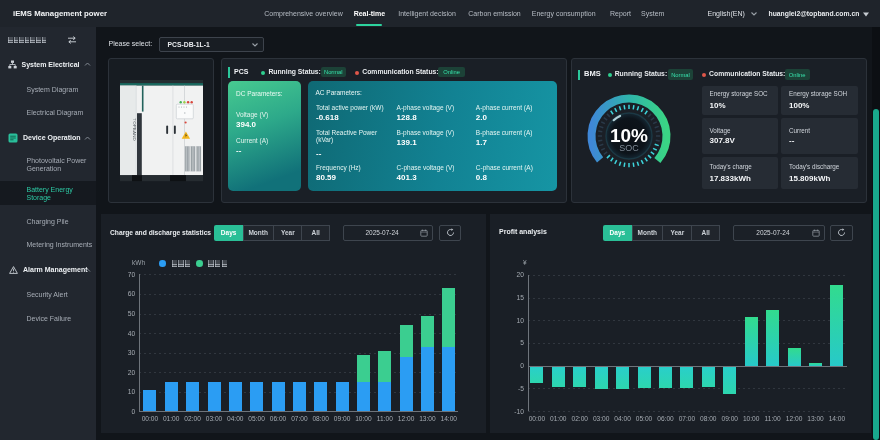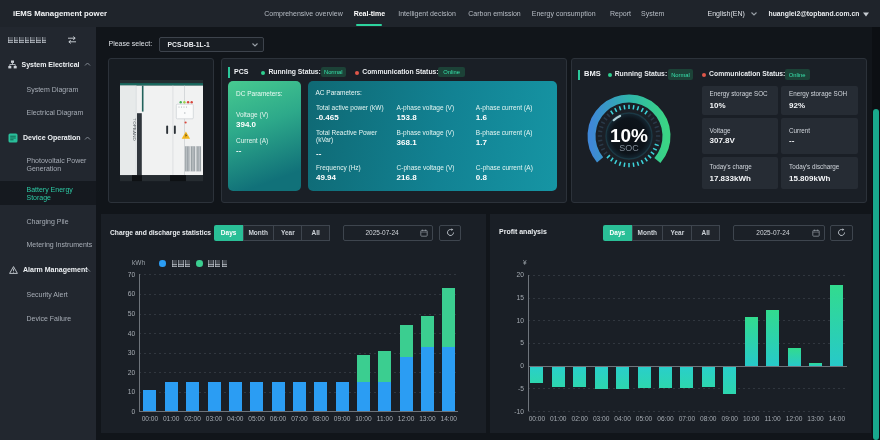--- a/index.html
+++ b/index.html
@@ -136,36 +136,36 @@
     <div class="t" style="left:451.6px;top:69.1px;font-size:5.8px;color:#36e0ab;font-weight:400;transform:translateX(-50%);">Online</div>
     <div class="abs" style="left:228px;top:81px;width:72.5px;height:110px;border-radius:5px;background:linear-gradient(160deg,#47ca90 0%,#2da98a 40%,#117179 85%);"></div>
     <div class="t" style="left:236.0px;top:89.5px;font-size:6.5px;color:#ecfaf4;font-weight:400;">DC Parameters:</div>
     <div class="t" style="left:236.0px;top:111.0px;font-size:6.5px;color:#e4f5ee;font-weight:400;">Voltage (V)</div>
     <div class="t" style="left:236.0px;top:119.8px;font-size:8px;color:#ffffff;font-weight:700;">394.0</div>
     <div class="t" style="left:236.0px;top:137.0px;font-size:6.5px;color:#e4f5ee;font-weight:400;">Current (A)</div>
     <div class="t" style="left:236.0px;top:146.0px;font-size:8px;color:#ffffff;font-weight:700;">--</div>
     <div class="abs" style="left:308px;top:81px;width:249px;height:110px;border-radius:5px;background:linear-gradient(100deg,#0f6974 0%,#128293 55%,#1695a4 100%);"></div>
     <div class="t" style="left:315.5px;top:88.5px;font-size:6.5px;color:#eaf7f5;font-weight:400;">AC Parameters:</div>
     <div class="t" style="left:316.0px;top:104.0px;font-size:6.5px;color:#e4f5f2;font-weight:400;">Total active power (kW)</div>
-    <div class="t" style="left:316.0px;top:113.2px;font-size:8px;color:#ffffff;font-weight:700;">-0.465</div>
+    <div class="t" style="left:316.0px;top:113.2px;font-size:8px;color:#ffffff;font-weight:700;">-0.618</div>
     <div class="t" style="left:396.6px;top:104.0px;font-size:6.5px;color:#e4f5f2;font-weight:400;">A-phase voltage (V)</div>
-    <div class="t" style="left:396.6px;top:113.2px;font-size:8px;color:#ffffff;font-weight:700;">153.8</div>
+    <div class="t" style="left:396.6px;top:113.2px;font-size:8px;color:#ffffff;font-weight:700;">128.8</div>
     <div class="t" style="left:475.8px;top:104.0px;font-size:6.5px;color:#e4f5f2;font-weight:400;">A-phase current (A)</div>
-    <div class="t" style="left:475.8px;top:113.2px;font-size:8px;color:#ffffff;font-weight:700;">1.6</div>
+    <div class="t" style="left:475.8px;top:113.2px;font-size:8px;color:#ffffff;font-weight:700;">2.0</div>
     <div class="t" style="left:316.0px;top:129.0px;font-size:6.5px;color:#e4f5f2;font-weight:400;">Total Reactive Power</div>
     <div class="t" style="left:316.0px;top:136.2px;font-size:6.5px;color:#e4f5f2;font-weight:400;">(kVar)</div>
     <div class="t" style="left:316.0px;top:148.5px;font-size:8px;color:#ffffff;font-weight:700;">--</div>
     <div class="t" style="left:396.6px;top:129.0px;font-size:6.5px;color:#e4f5f2;font-weight:400;">B-phase voltage (V)</div>
-    <div class="t" style="left:396.6px;top:138.2px;font-size:8px;color:#ffffff;font-weight:700;">368.1</div>
+    <div class="t" style="left:396.6px;top:138.2px;font-size:8px;color:#ffffff;font-weight:700;">139.1</div>
     <div class="t" style="left:475.8px;top:129.0px;font-size:6.5px;color:#e4f5f2;font-weight:400;">B-phase current (A)</div>
     <div class="t" style="left:475.8px;top:138.2px;font-size:8px;color:#ffffff;font-weight:700;">1.7</div>
     <div class="t" style="left:316.0px;top:163.5px;font-size:6.5px;color:#e4f5f2;font-weight:400;">Frequency (Hz)</div>
-    <div class="t" style="left:316.0px;top:172.7px;font-size:8px;color:#ffffff;font-weight:700;">49.94</div>
+    <div class="t" style="left:316.0px;top:172.7px;font-size:8px;color:#ffffff;font-weight:700;">80.59</div>
     <div class="t" style="left:396.6px;top:163.5px;font-size:6.5px;color:#e4f5f2;font-weight:400;">C-phase voltage (V)</div>
-    <div class="t" style="left:396.6px;top:172.7px;font-size:8px;color:#ffffff;font-weight:700;">216.8</div>
+    <div class="t" style="left:396.6px;top:172.7px;font-size:8px;color:#ffffff;font-weight:700;">401.3</div>
     <div class="t" style="left:475.8px;top:163.5px;font-size:6.5px;color:#e4f5f2;font-weight:400;">C-phase current (A)</div>
     <div class="t" style="left:475.8px;top:172.7px;font-size:8px;color:#ffffff;font-weight:700;">0.8</div>
     <div class="abs" style="left:570.5px;top:57.5px;width:296px;height:145px;background:#1a1f26;border:1px solid #2c323a;border-radius:3px;"></div>
     <div class="abs" style="left:577.8px;top:69.5px;width:2px;height:10.5px;background:#2bc79b;"></div>
     <div class="t" style="left:584.0px;top:70.0px;font-size:7.5px;color:#f0f2f5;font-weight:700;">BMS</div>
     <div class="abs" style="left:607.7px;top:73.4px;width:4px;height:4px;border-radius:50%;background:#2ecf8f;"></div>
     <div class="t" style="left:614.7px;top:70.2px;font-size:6.8px;color:#e8ebee;font-weight:600;">Running Status:</div>
     <div class="abs" style="left:668px;top:69.4px;width:25px;height:10.5px;background:#1c4237;border-radius:2px;"></div>
     <div class="t" style="left:680.5px;top:71.6px;font-size:5.8px;color:#36e0ab;font-weight:400;transform:translateX(-50%);">Normal</div>
     <div class="abs" style="left:702.1px;top:73.4px;width:4px;height:4px;border-radius:50%;background:#e0574a;"></div>
@@ -230,21 +230,21 @@
       <circle cx="46" cy="46" r="23" fill="none" stroke="rgba(70,190,205,0.12)" stroke-width="1.4"></circle>
       <path d="M30.7,30.2 A22,22 0 0 1 37.1,25.9" fill="none" stroke="#cdeff5" stroke-width="2.2" stroke-linecap="round" opacity="0.85"></path>
       <text x="46" y="52" text-anchor="middle" font-size="19" font-weight="bold" fill="#ffffff" font-family="Liberation Sans">10%</text>
       <text x="46" y="61" text-anchor="middle" font-size="9" fill="#7e8994" font-family="Liberation Sans">SOC</text>
     </svg>
     <div class="abs" style="left:701.5px;top:85.7px;width:76.5px;height:29.8px;background:#262c34;border-radius:2px;"></div>
     <div class="t" style="left:709.5px;top:89.7px;font-size:6.3px;color:#d0d5db;font-weight:400;">Energy storage SOC</div>
     <div class="t" style="left:709.5px;top:101.0px;font-size:8px;color:#f4f6f8;font-weight:700;">10%</div>
     <div class="abs" style="left:781.0px;top:85.7px;width:76.5px;height:29.8px;background:#262c34;border-radius:2px;"></div>
     <div class="t" style="left:789.0px;top:89.7px;font-size:6.3px;color:#d0d5db;font-weight:400;">Energy storage SOH</div>
-    <div class="t" style="left:789.0px;top:101.0px;font-size:8px;color:#f4f6f8;font-weight:700;">92%</div>
+    <div class="t" style="left:789.0px;top:101.0px;font-size:8px;color:#f4f6f8;font-weight:700;">100%</div>
     <div class="abs" style="left:701.5px;top:118.4px;width:76.5px;height:35.5px;background:#262c34;border-radius:2px;"></div>
     <div class="t" style="left:709.5px;top:126.6px;font-size:6.3px;color:#d0d5db;font-weight:400;">Voltage</div>
     <div class="t" style="left:709.5px;top:136.4px;font-size:8px;color:#f4f6f8;font-weight:700;">307.8V</div>
     <div class="abs" style="left:781.0px;top:118.4px;width:76.5px;height:35.5px;background:#262c34;border-radius:2px;"></div>
     <div class="t" style="left:789.0px;top:126.6px;font-size:6.3px;color:#d0d5db;font-weight:400;">Current</div>
     <div class="t" style="left:789.0px;top:136.4px;font-size:8px;color:#f4f6f8;font-weight:700;">--</div>
     <div class="abs" style="left:701.5px;top:156.7px;width:76.5px;height:32.7px;background:#262c34;border-radius:2px;"></div>
     <div class="t" style="left:709.5px;top:162.7px;font-size:6.3px;color:#d0d5db;font-weight:400;">Today’s charge</div>
     <div class="t" style="left:709.5px;top:173.5px;font-size:8px;color:#f4f6f8;font-weight:700;">17.833kWh</div>
     <div class="abs" style="left:781.0px;top:156.7px;width:76.5px;height:32.7px;background:#262c34;border-radius:2px;"></div>

